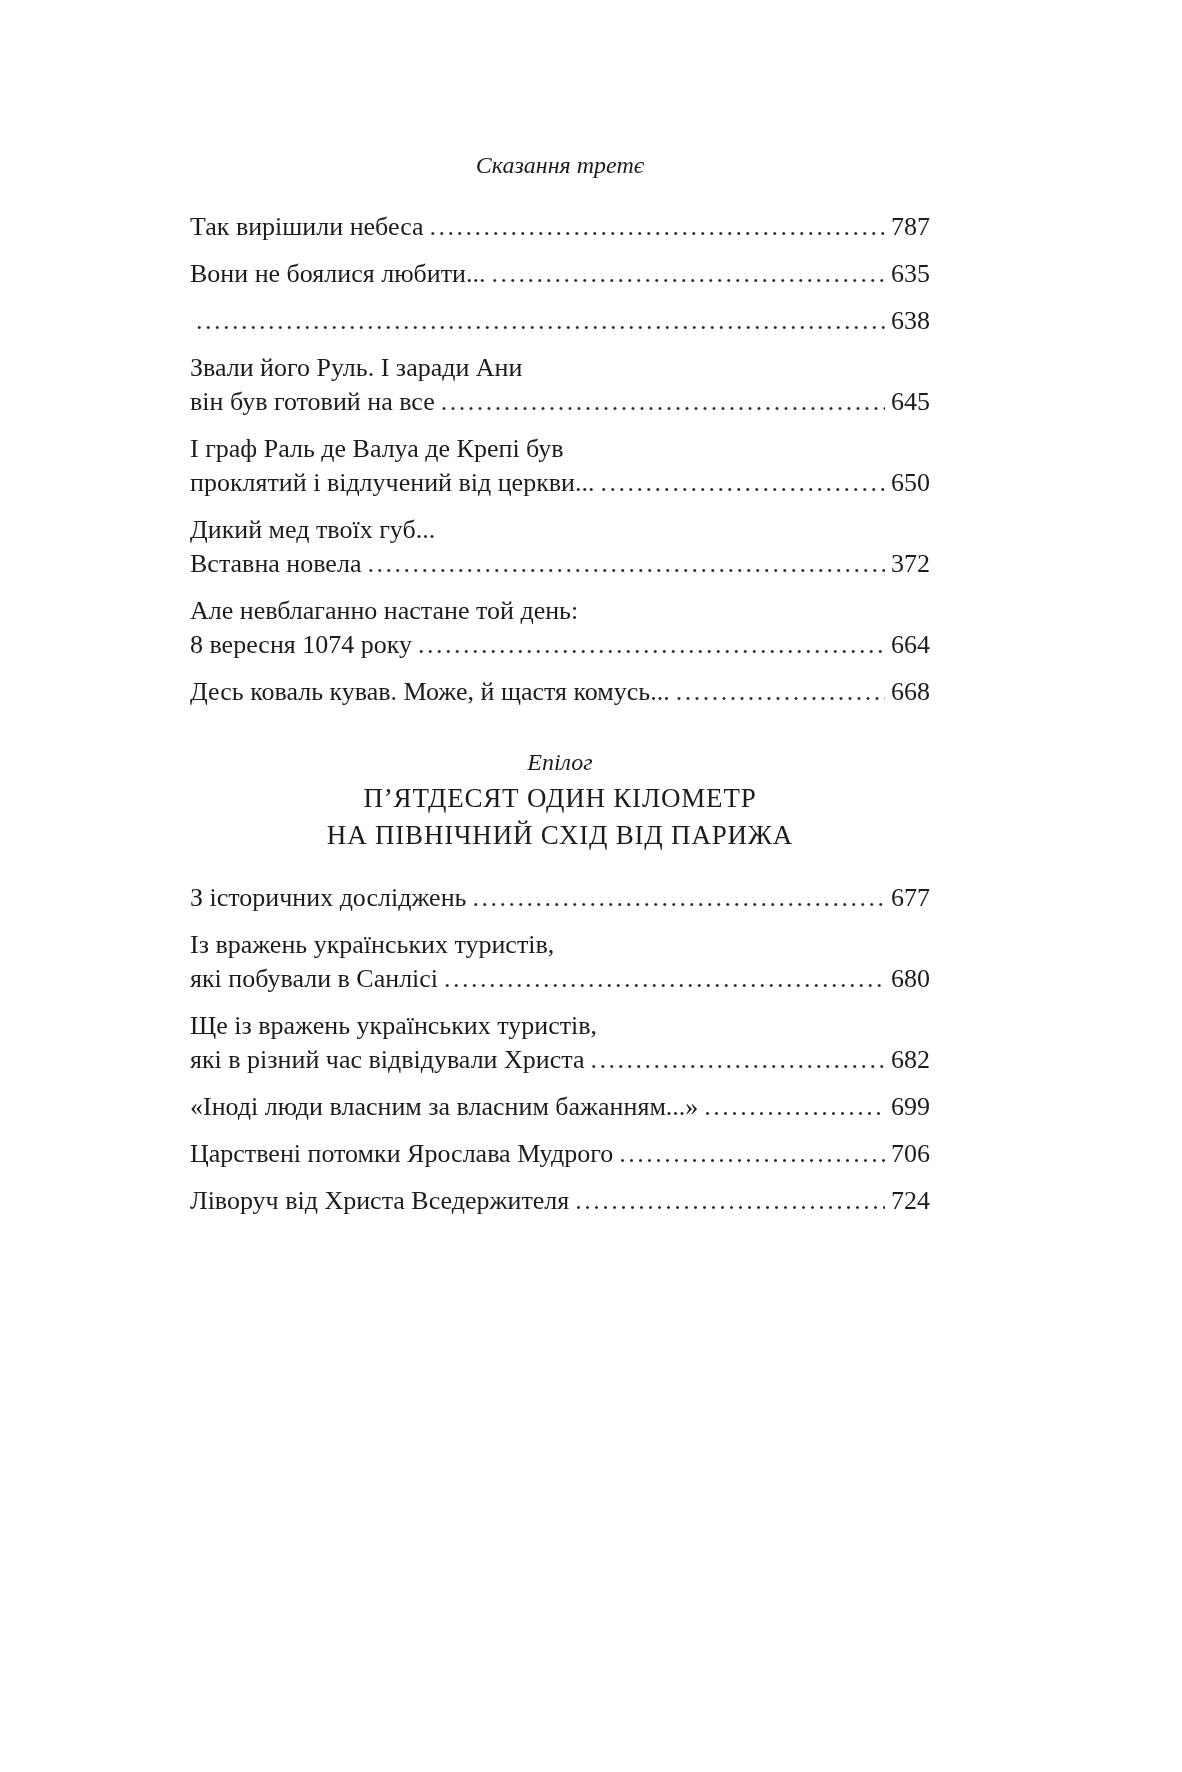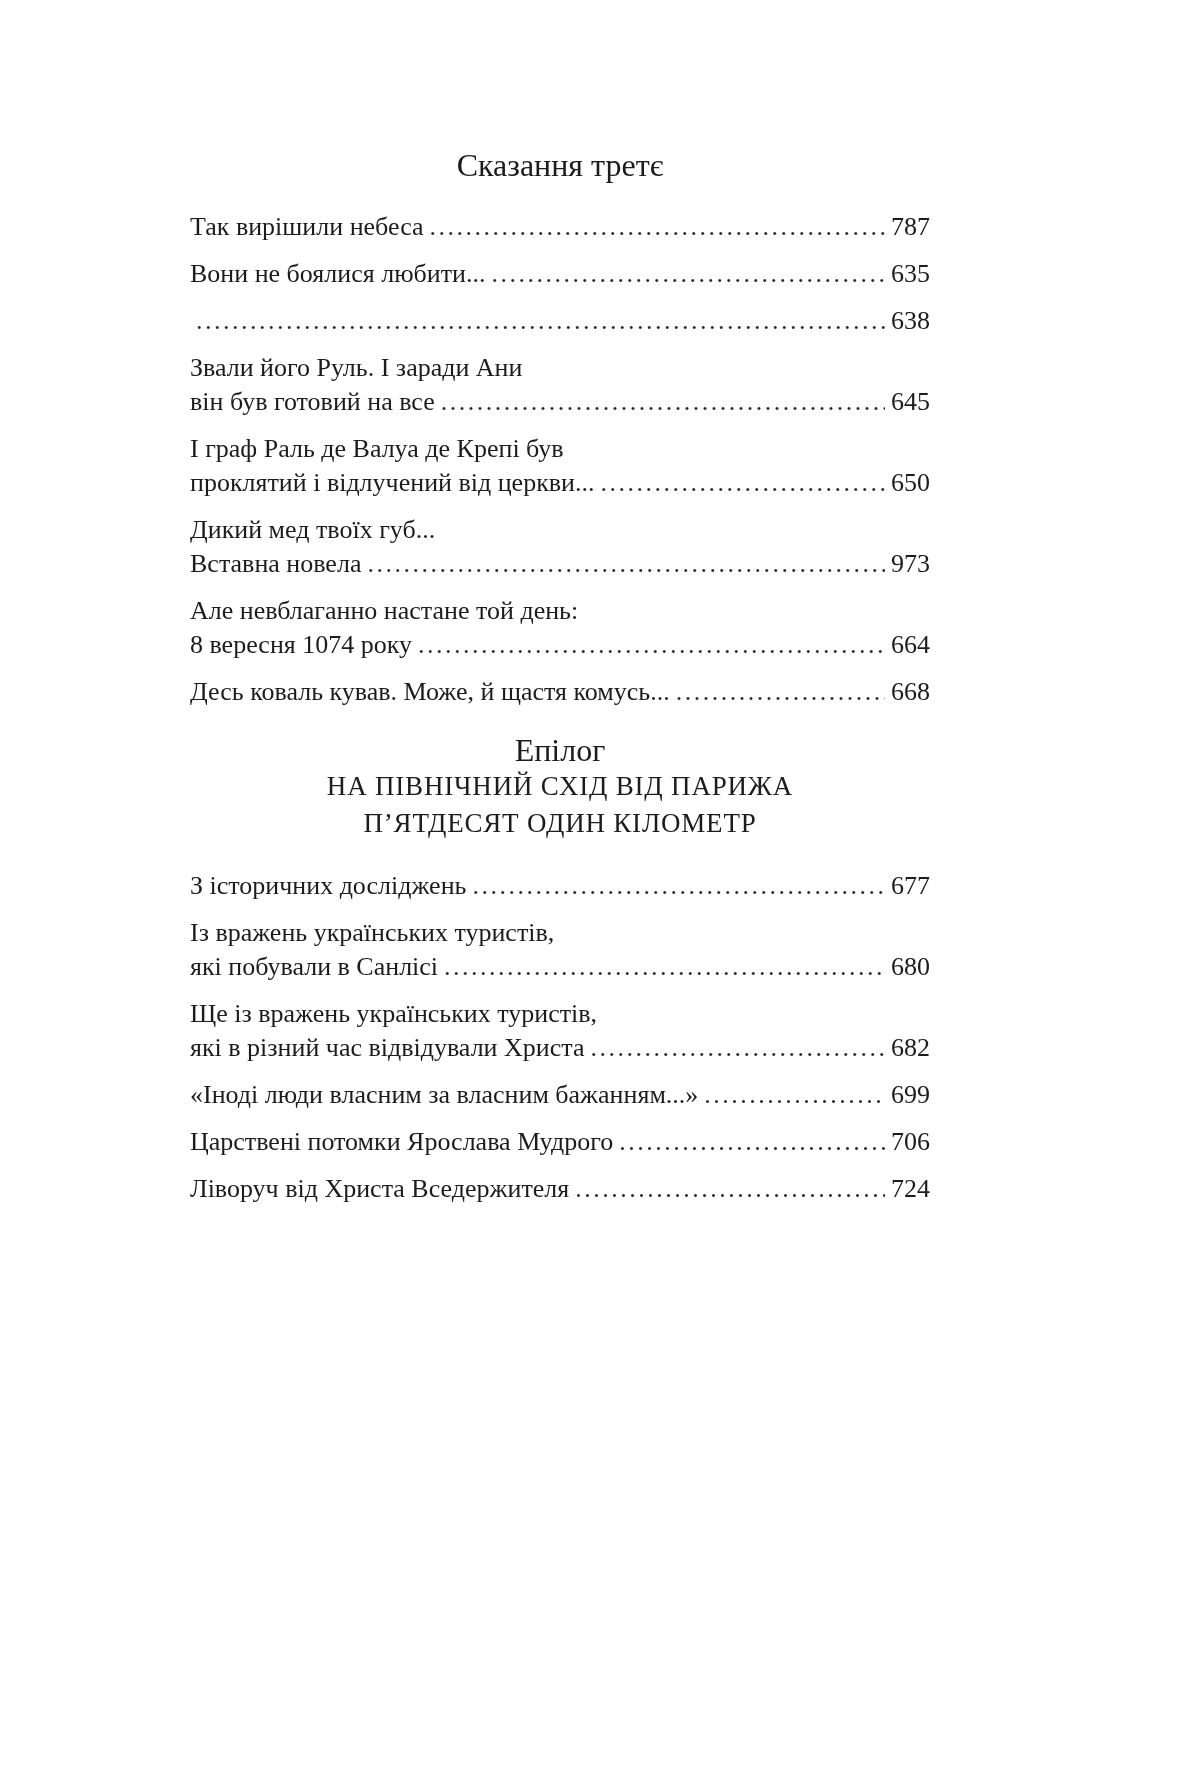--- a/index.html
+++ b/index.html
@@ -19,24 +19,25 @@
     line-height: 34px;
     box-sizing: border-box;
     padding: 148px 252px 0 190px;
     overflow: hidden;
   }
   .section-head {
     text-align: center;
     margin-bottom: 28px;
   }
   .section-head.second {
-    margin-top: 24px;
+    margin-top: 36px;
   }
   .section-subtitle {
-    font-size: 32px;
+    font-style: italic;
+    font-size: 24px;
     line-height: 34px;
   }
   .section-title-line {
     font-size: 27px;
     line-height: 36px;
     letter-spacing: 0.8px;
     margin-top: 1px;
   }
   .toc-entry {
     margin-bottom: 13px;
@@ -120,21 +121,21 @@
       <span class="leader"></span>
       <span class="page-num">650</span>
     </div>
   </div>
 
   <div class="toc-entry">
     <div class="entry-line">Дикий мед твоїх губ...</div>
     <div class="entry-row">
       <span class="entry-title">Вставна новела</span>
       <span class="leader"></span>
-      <span class="page-num">973</span>
+      <span class="page-num">372</span>
     </div>
   </div>
 
   <div class="toc-entry">
     <div class="entry-line">Але невблаганно настане той день:</div>
     <div class="entry-row">
       <span class="entry-title">8 вересня 1074 року</span>
       <span class="leader"></span>
       <span class="page-num">664</span>
     </div>
@@ -143,22 +144,22 @@
   <div class="toc-entry">
     <div class="entry-row">
       <span class="entry-title">Десь коваль кував. Може, й щастя комусь...</span>
       <span class="leader"></span>
       <span class="page-num">668</span>
     </div>
   </div>
 
   <div class="section-head second">
     <div class="section-subtitle">Епілог</div>
+    <div class="section-title-line">П’ЯТДЕСЯТ ОДИН КІЛОМЕТР</div>
     <div class="section-title-line">НА ПІВНІЧНИЙ СХІД ВІД ПАРИЖА</div>
-    <div class="section-title-line">П’ЯТДЕСЯТ ОДИН КІЛОМЕТР</div>
   </div>
 
   <div class="toc-entry">
     <div class="entry-row">
       <span class="entry-title">З історичних досліджень</span>
       <span class="leader"></span>
       <span class="page-num">677</span>
     </div>
   </div>
 

